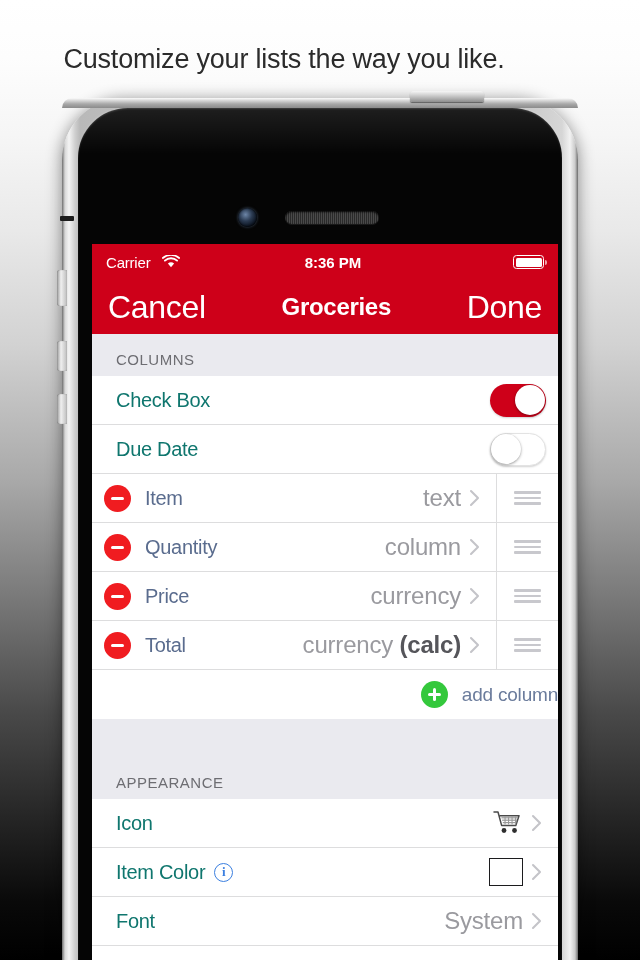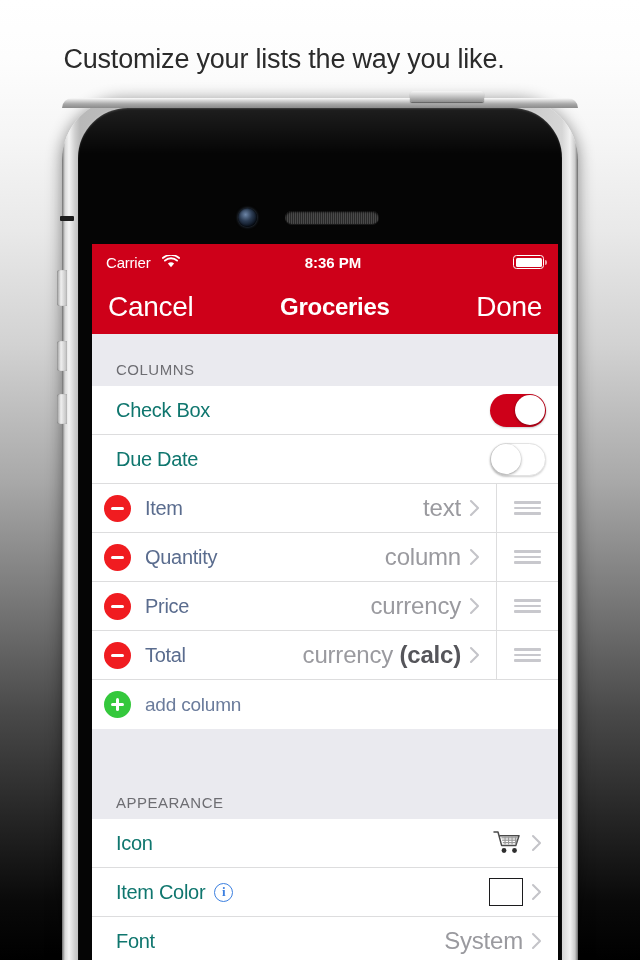--- a/index.html
+++ b/index.html
@@ -138,34 +138,34 @@
     width:2.5px; height:5px; border-radius:0 2px 2px 0;
     background: rgba(255,255,255,0.65);
   }
 
   
   .navbar {
     height: 54px; background: var(--red, #CE0019);
     display: flex; align-items: center; justify-content: space-between;
     padding: 0 16px; color: #fff;
   }
-  .nav-btn { font-size: 28px; font-weight: 400; color: #fff; letter-spacing: -0.3px; }
+  .nav-btn { font-size: 32px; font-weight: 400; color: #fff; letter-spacing: -0.3px; }
   .nav-btn.bold { font-weight: 400; }
   .nav-title { font-size: 24px; font-weight: 700; letter-spacing: -0.3px; }
 
   
   .list-body { background: #ffffff; }
 
   .section-header {
     background: #EAEAEF;
     font-size: 15px; color: #6D6D72;
     letter-spacing: 0.5px;
     padding: 0 0 8px 24px;
     display: flex; align-items: flex-end;
-    height: 52px;
+    height: 42px;
   }
   .section-gap { background: #EAEAEF; height: 38px; }
 
   .row {
     height: 49px;
     display: flex; align-items: center;
     background: #fff;
     padding-left: 24px;
     position: relative;
     border-bottom: 1px solid #DDDDDE;
@@ -192,21 +192,21 @@
   .toggle.off { background: #fff; border: 1px solid #e3e3e3; }
   .knob {
     position: absolute; top: 1.5px; width: 30px; height: 30px;
     border-radius: 50%; background: #fff;
     box-shadow: 0 1px 3px rgba(0,0,0,0.35), 0 0 0 0.5px rgba(0,0,0,0.05);
   }
   .toggle.on .knob { right: 1.5px; }
   .toggle.off .knob { left: 0px; top: 0.5px; }
 
   
-  .row.edit { padding-left: 12px; }
+  .row.edit { padding-left: 12px; justify-content: flex-end; }
   .minus-btn, .plus-btn {
     width: 27px; height: 27px; border-radius: 50%;
     display: flex; align-items: center; justify-content: center;
     flex: 0 0 auto; margin-right: 14px;
   }
   .minus-btn { background: #F01C20; }
   .plus-btn { background: #34C83C; }
   .minus-bar { width: 13px; height: 3px; background: #fff; border-radius: 2px; }
   .plus-v { position: absolute; width: 3px; height: 13px; background:#fff; border-radius:2px; }
   .plus-h { width: 13px; height: 3px; background:#fff; border-radius:2px; }

